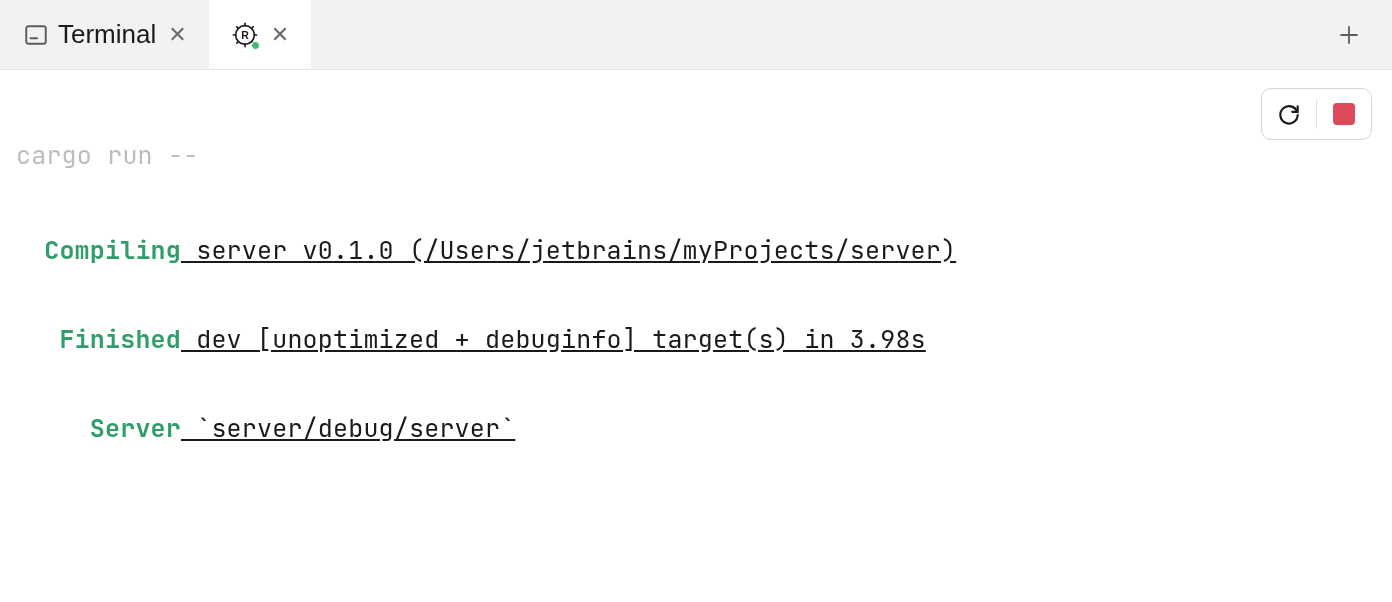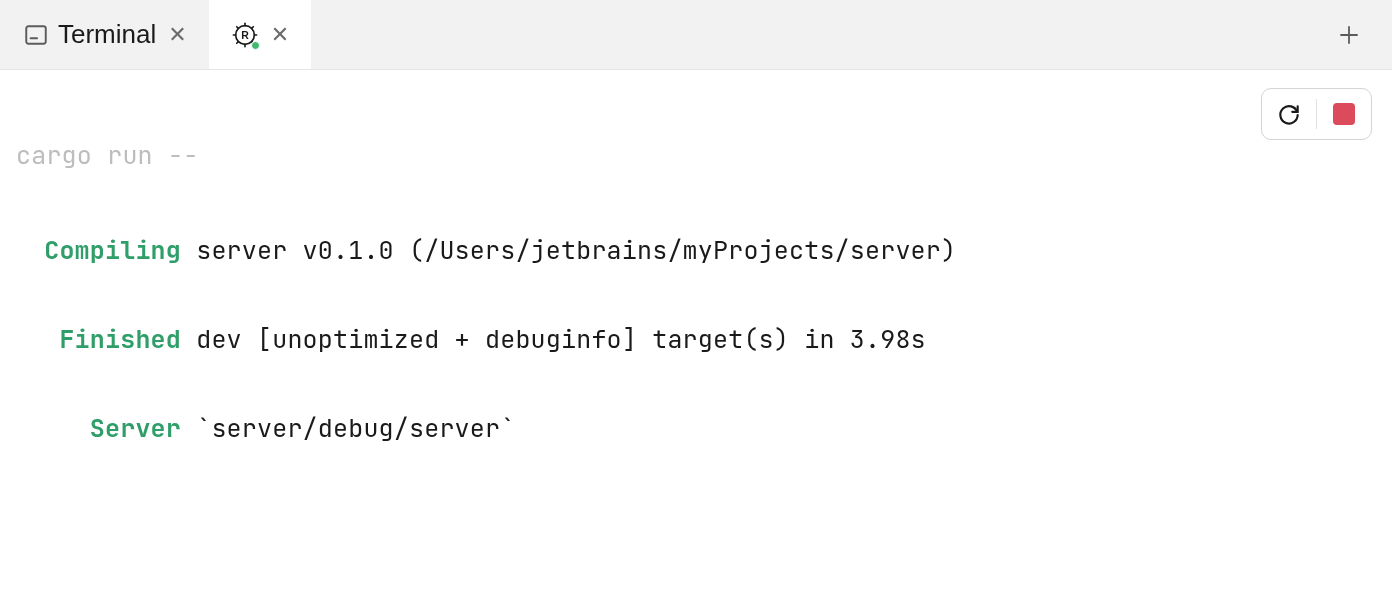--- a/index.html
+++ b/index.html
@@ -65,21 +65,21 @@
     line-height: 1.78;
     letter-spacing: 0.2px;
     color: #1a1a1a;
     white-space: pre;
   }
   .cmd {
     color: #bdbdbd;
     margin-bottom: 6px;
   }
   .line { display: block; }
-  .rest { color: #1a1a1a; }
+  .rest { color: #1a1a1a; text-decoration: underline; }
   .plain { color: #1a1a1a; }
 
   
   .lbl {
     display: inline-block;
     width: 11ch;
     text-align: right;
     color: #2f9e69;
     font-weight: 600;
   }

